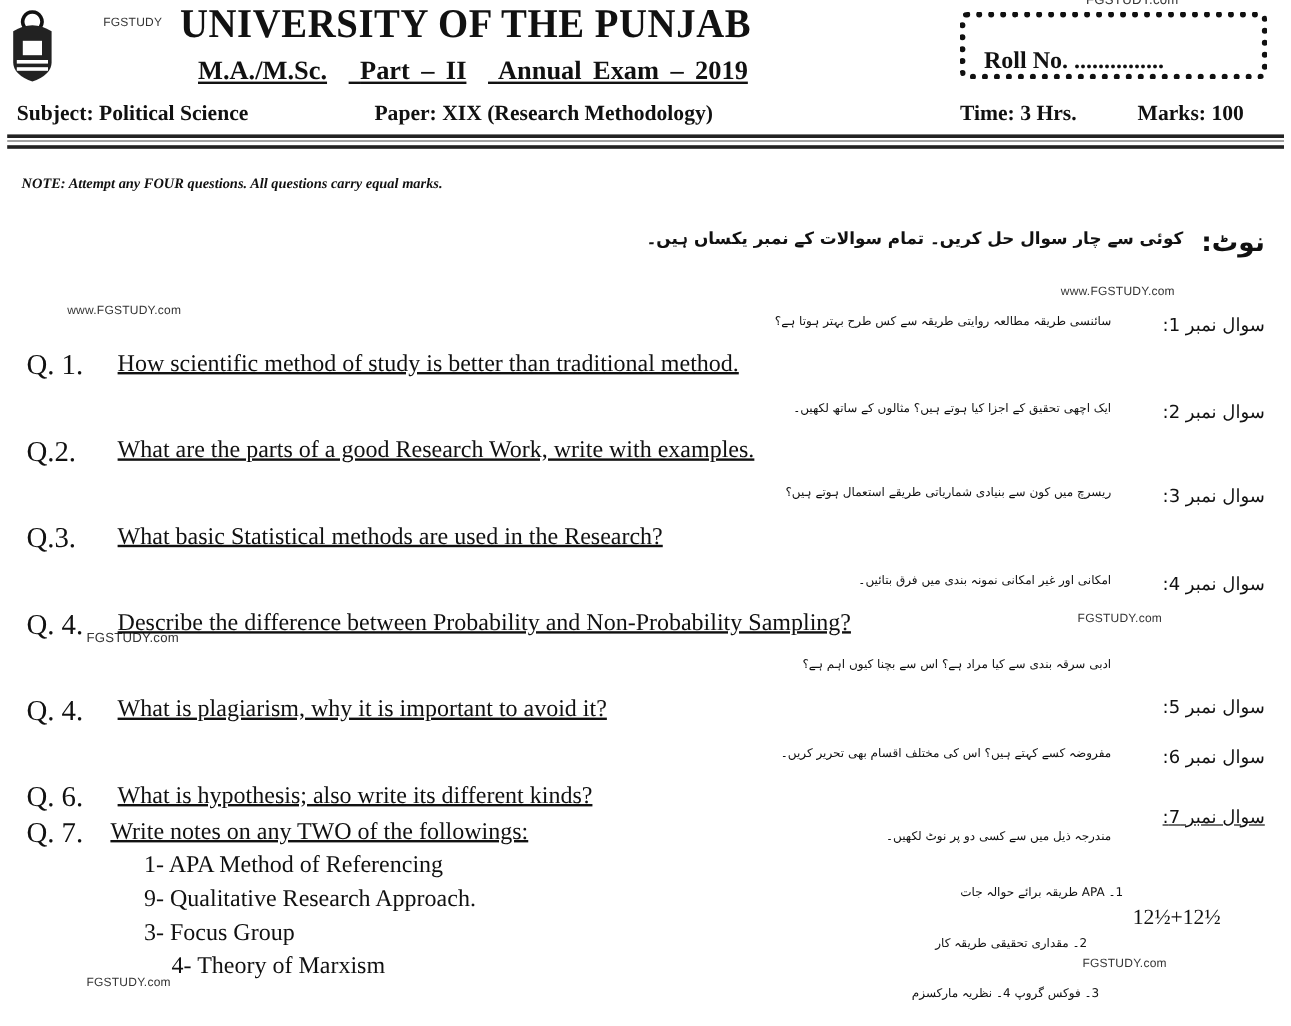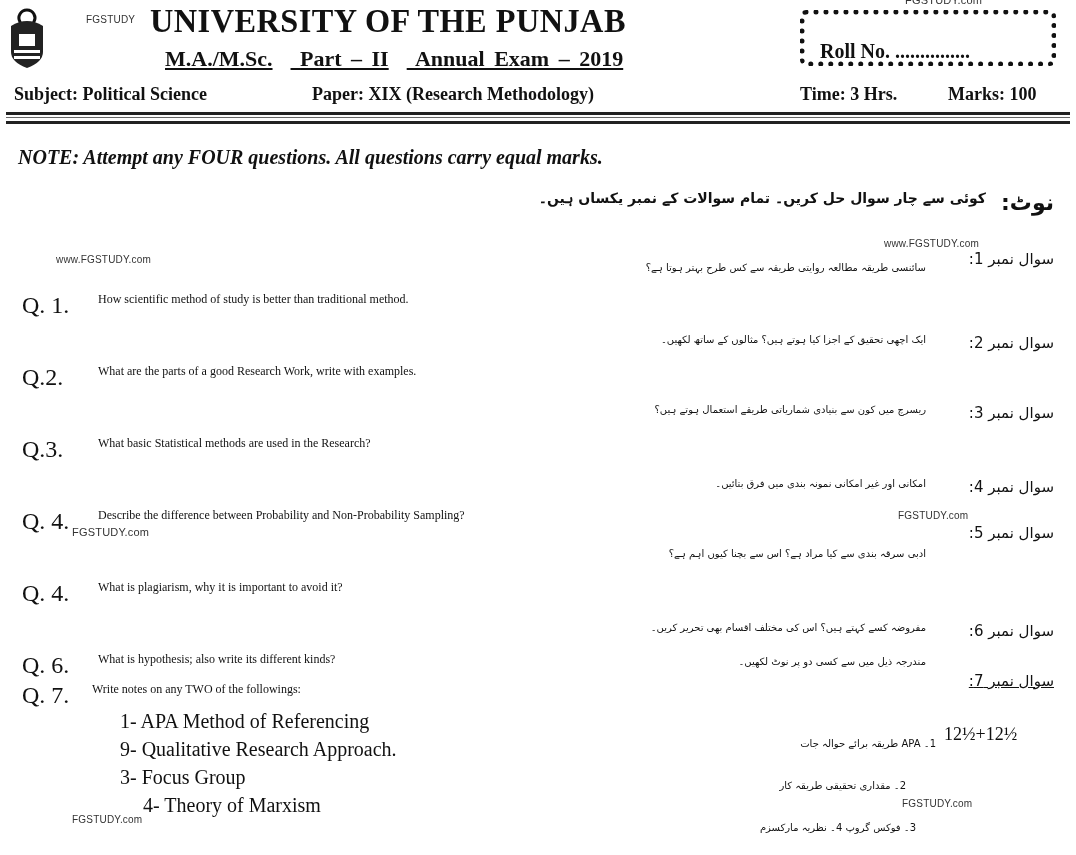--- a/index.html
+++ b/index.html
@@ -13,30 +13,30 @@
     .uni-title { left: 150px; top: 2px; font-size: 34px; font-weight: bold; letter-spacing: 0.5px; transform: scaleX(0.95); transform-origin: left; }
     .exam-line { left: 165px; top: 46px; font-size: 22px; font-weight: bold; text-decoration: underline; word-spacing: 4px; }
     .exam-line span { margin-right: 18px; }
     .meta { top: 84px; font-size: 18px; font-weight: bold; }
     .roll-box {
       left: 800px; top: 10px; width: 256px; height: 56px;
       border: 5px dotted #111; border-radius: 6px; box-sizing: border-box;
     }
     .roll-label { left: 820px; top: 40px; font-size: 20px; font-weight: bold; }
     .rule { left: 6px; width: 1064px; background: #222; }
-    .note { left: 18px; top: 146px; font-size: 20px; font-weight: bold; font-style: italic; }
+    .note { left: 18px; top: 146px; font-size: 12px; font-weight: bold; font-style: italic; }
     .urdu { direction: rtl; font-family: "DejaVu Sans", sans-serif; font-size: 10px; white-space: nowrap; }
     .urdu-note { right: 90px; top: 190px; font-size: 14px; font-weight: bold; }
     .urdu-note-label { right: 22px; top: 190px; font-size: 22px; font-weight: bold; direction: rtl; font-family: "DejaVu Sans", sans-serif; }
     .q-label-ur { right: 22px; font-family: "DejaVu Sans", sans-serif; font-size: 15px; direction: rtl; white-space: nowrap; }
     .q-ur { right: 150px; }
     .q-num { left: 22px; font-size: 24px; }
-    .q-text { left: 98px; font-size: 12px; white-space: nowrap; }
+    .q-text { left: 98px; font-size: 20px; white-space: nowrap; text-decoration: underline; }
     .sub-item { left: 120px; font-size: 20px; white-space: nowrap; }
-    .marks-split { left: 944px; top: 724px; font-size: 18px; }
+    .marks-split { left: 944px; top: 754px; font-size: 18px; }
   </style>
 </head>
 <body>
 
 <svg class="abs logo" viewBox="0 0 42 62">
   <path d="M21 2 a8 8 0 1 1 -0.1 0 Z" fill="none" stroke="#111" stroke-width="3"></path>
   <path d="M5 18 Q21 8 37 18 L37 44 Q37 54 21 60 Q5 54 5 44 Z" fill="#222"></path>
   <rect x="13" y="26" width="16" height="12" fill="#fff"></rect>
   <rect x="8" y="42" width="26" height="3" fill="#fff"></rect>
   <rect x="8" y="48" width="26" height="3" fill="#fff"></rect>
@@ -69,54 +69,54 @@
 <div class="abs urdu-note-label">نوٹ:</div>
 <div class="abs urdu urdu-note">کوئی سے چار سوال حل کریں۔ تمام سوالات کے نمبر یکساں ہیں۔</div>
 
 <div class="abs wm" style="left:56px; top:254px;">www.FGSTUDY.com</div>
 <div class="abs wm" style="left:884px; top:238px;">www.FGSTUDY.com</div>
 <div class="abs wm" style="left:898px; top:510px;">FGSTUDY.com</div>
 <div class="abs wm" style="left:72px; top:526px; font-size:11px;">FGSTUDY.com</div>
 <div class="abs wm" style="left:72px; top:814px;">FGSTUDY.com</div>
 <div class="abs wm" style="left:902px; top:798px;">FGSTUDY.com</div>
 
-<div class="abs q-label-ur" style="top:250px;">سوال نمبر 1:</div>
+<div class="abs q-label-ur" style="top:262px;">سوال نمبر 1:</div>
 <div class="abs urdu q-ur" style="top:262px;">سائنسی طریقہ مطالعہ روایتی طریقہ سے کس طرح بہتر ہوتا ہے؟</div>
 <div class="abs q-num" style="top:292px;">Q. 1.</div>
 <div class="abs q-text" style="top:292px;">How scientific method of study is better than traditional method.</div>
 
 <div class="abs q-label-ur" style="top:334px;">سوال نمبر 2:</div>
 <div class="abs urdu q-ur" style="top:334px;">ایک اچھی تحقیق کے اجزا کیا ہوتے ہیں؟ مثالوں کے ساتھ لکھیں۔</div>
 <div class="abs q-num" style="top:364px;">Q.2.</div>
 <div class="abs q-text" style="top:364px;">What are the parts of a good Research Work, write with examples.</div>
 
 <div class="abs q-label-ur" style="top:404px;">سوال نمبر 3:</div>
 <div class="abs urdu q-ur" style="top:404px;">ریسرچ میں کون سے بنیادی شماریاتی طریقے استعمال ہوتے ہیں؟</div>
 <div class="abs q-num" style="top:436px;">Q.3.</div>
 <div class="abs q-text" style="top:436px;">What basic Statistical methods are used in the Research?</div>
 
 <div class="abs q-label-ur" style="top:478px;">سوال نمبر 4:</div>
 <div class="abs urdu q-ur" style="top:478px;">امکانی اور غیر امکانی نمونہ بندی میں فرق بتائیں۔</div>
 <div class="abs q-num" style="top:508px;">Q. 4.</div>
 <div class="abs q-text" style="top:508px;">Describe the difference between Probability and Non-Probability Sampling?</div>
 
-<div class="abs q-label-ur" style="top:524px;">سوال نمبر 5:</div>
+<div class="abs q-label-ur" style="top:580px;">سوال نمبر 5:</div>
 <div class="abs urdu q-ur" style="top:548px;">ادبی سرقہ بندی سے کیا مراد ہے؟ اس سے بچنا کیوں اہم ہے؟</div>
 <div class="abs q-num" style="top:580px;">Q. 4.</div>
 <div class="abs q-text" style="top:580px;">What is plagiarism, why it is important to avoid it?</div>
 
 <div class="abs q-label-ur" style="top:622px;">سوال نمبر 6:</div>
 <div class="abs urdu q-ur" style="top:622px;">مفروضہ کسے کہتے ہیں؟ اس کی مختلف اقسام بھی تحریر کریں۔</div>
 <div class="abs q-num" style="top:652px;">Q. 6.</div>
 <div class="abs q-text" style="top:652px;">What is hypothesis; also write its different kinds?</div>
 
 <div class="abs q-num" style="top:682px;">Q. 7.</div>
 <div class="abs q-text" style="left:92px; top:682px;">Write notes on any TWO of the followings:</div>
 <div class="abs q-label-ur" style="top:672px;text-decoration:underline;">سوال نمبر 7:</div>
-<div class="abs urdu q-ur" style="top:656px;margin-left:36px;">مندرجہ ذیل میں سے کسی دو پر نوٹ لکھیں۔</div>
+<div class="abs urdu q-ur" style="top:691px;margin-left:36px;">مندرجہ ذیل میں سے کسی دو پر نوٹ لکھیں۔</div>
 
 <div class="abs sub-item" style="top:710px;">1-  APA Method of Referencing</div>
 <div class="abs sub-item" style="top:738px;">9-  Qualitative Research Approach.</div>
 <div class="abs sub-item" style="top:766px;">3-  Focus Group</div>
 <div class="abs sub-item" style="top:794px;margin-left:23px;">4-  Theory of Marxism</div>
 
 <div class="abs marks-split">12½+12½</div>
 
 <div class="abs urdu" style="right:140px; top:738px;text-align:center;">1۔ APA طریقہ برائے حوالہ جات</div>
 <div class="abs urdu" style="right:170px; top:780px;">2۔ مقداری تحقیقی طریقہ کار</div>

